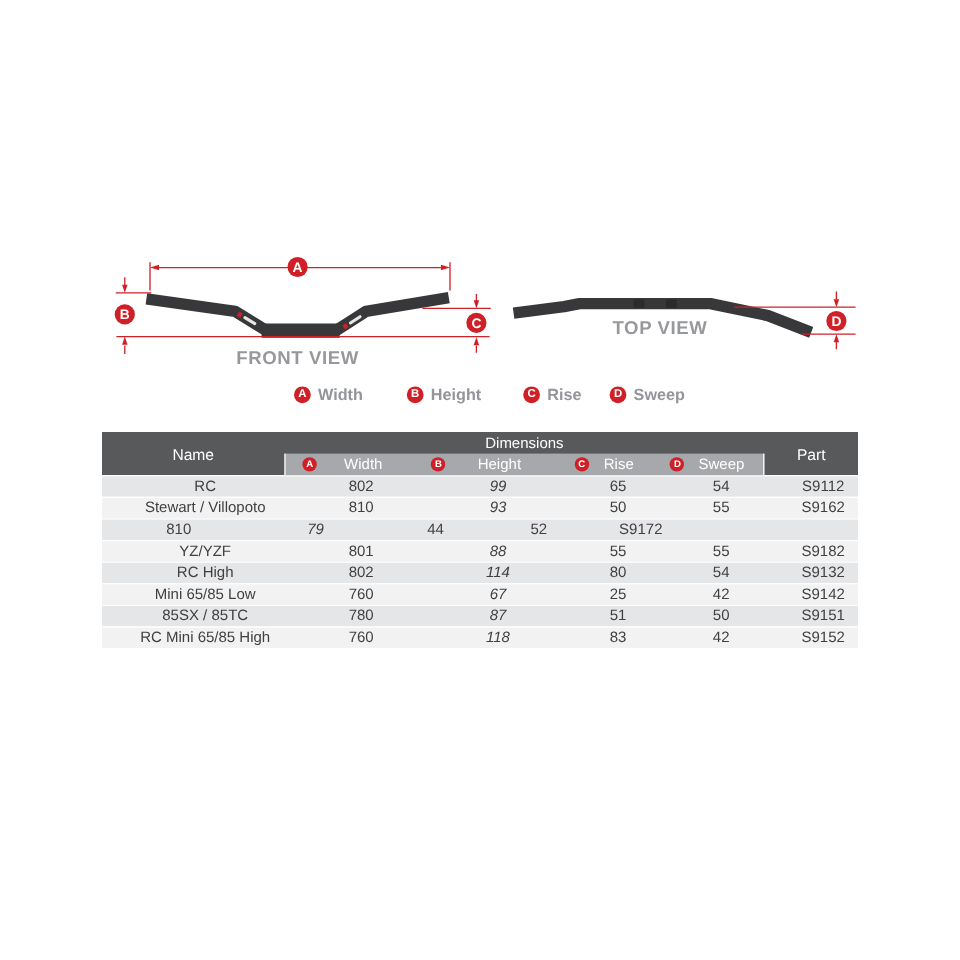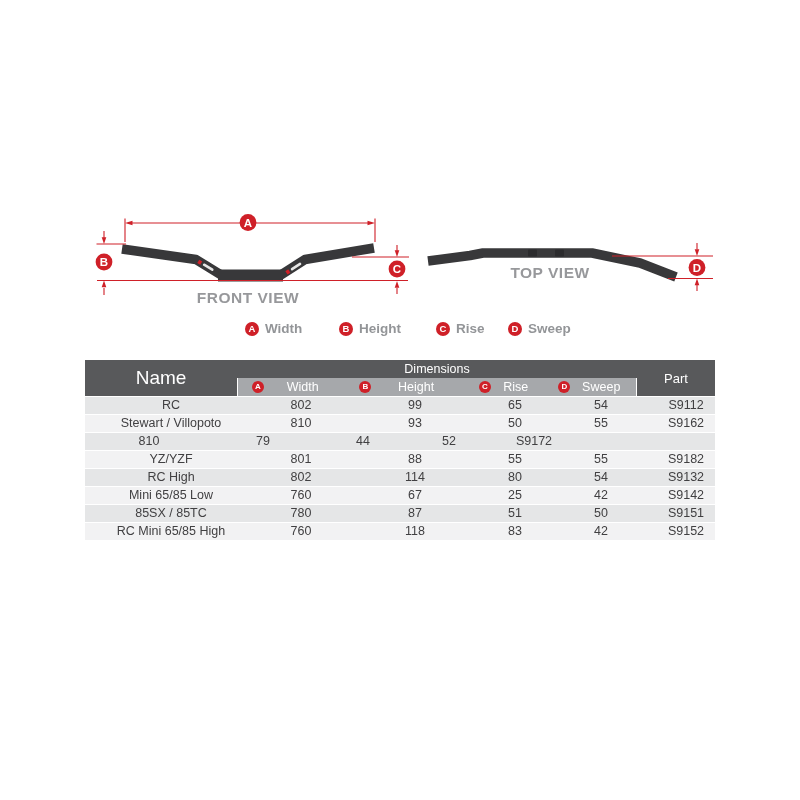--- a/index.html
+++ b/index.html
@@ -11,34 +11,34 @@
   .legend-item{position:absolute;top:321px;height:15px;display:flex;align-items:center;gap:6px;}
   .dim-circle{width:14px;height:14px;border-radius:50%;background:#cf2028;color:#fff;
               display:flex;align-items:center;justify-content:center;
               font-size:9.5px;font-weight:bold;line-height:1;}
   .legend-label{font-size:13.5px;font-weight:bold;color:#939598;line-height:1;}
 
   
   .spec-table{position:absolute;left:85px;top:360px;width:630px;font-size:12.5px;color:#414042;}
   .spec-table *{box-sizing:border-box;}
   .thead{display:flex;height:36px;background:#58595b;color:#fff;}
-  .th-name{width:152px;display:flex;align-items:center;justify-content:center;font-size:19px;}
+  .th-name{width:152px;display:flex;align-items:center;justify-content:center;font-size:13px;}
   .th-part{width:78px;display:flex;align-items:center;justify-content:center;font-size:13px;}
   .th-dims{width:400px;display:flex;flex-direction:column;}
   .th-dims-title{height:18px;display:flex;align-items:center;justify-content:center;font-size:12.5px;}
   .th-sub{height:18px;background:#a6a8ab;display:flex;border-left:1px solid #fff;border-right:1px solid #fff;}
   .th-sub-cell{display:flex;align-items:center;padding-left:14px;}
   .th-sub-cell .dim-circle{width:12px;height:12px;font-size:8px;flex:0 0 auto;}
   .th-sub-label{flex:1;text-align:center;font-size:12.5px;color:#fff;padding-right:4px;}
   .c-w1{width:108px;}.c-w2{width:120px;}.c-w3{width:80px;}.c-w4{width:92px;}
   .tbody .t-row{display:flex;height:18px;border-top:1px solid #fff;}
   .tbody .t-row:nth-child(odd){background:#e5e6e7;}
   .tbody .t-row:nth-child(even){background:#f2f2f3;}
   .t-cell{display:flex;align-items:center;justify-content:center;line-height:1;padding-left:20px;}
-  .t-name{width:152px;}.t-width{width:108px;text-align:center;}.t-height{width:120px;}
+  .t-name{width:152px;}.t-width{width:108px;text-align:center;}.t-height{width:120px;font-style:italic;}
   .t-rise{width:80px;}.t-sweep{width:92px;}.t-part{width:78px;}
 </style>
 </head>
 <body>
 
 <div class="canvas">
 
   <svg width="800" height="360" viewBox="0 0 800 360" style="position:absolute;left:0;top:0;">
 
     <g>

